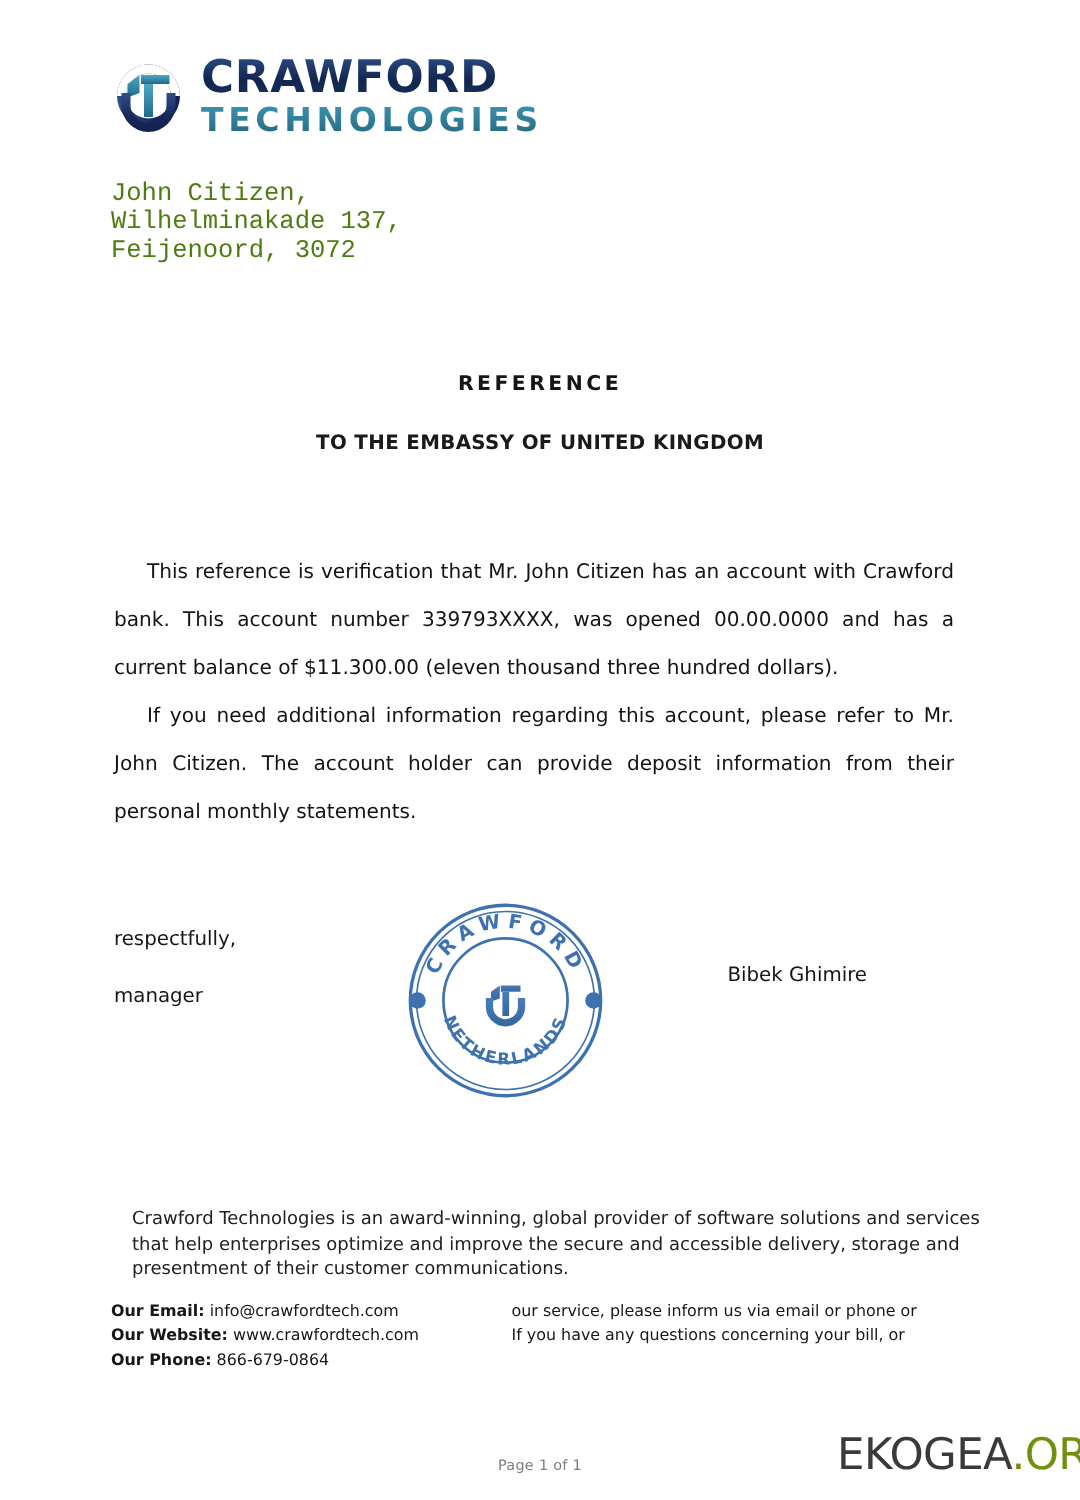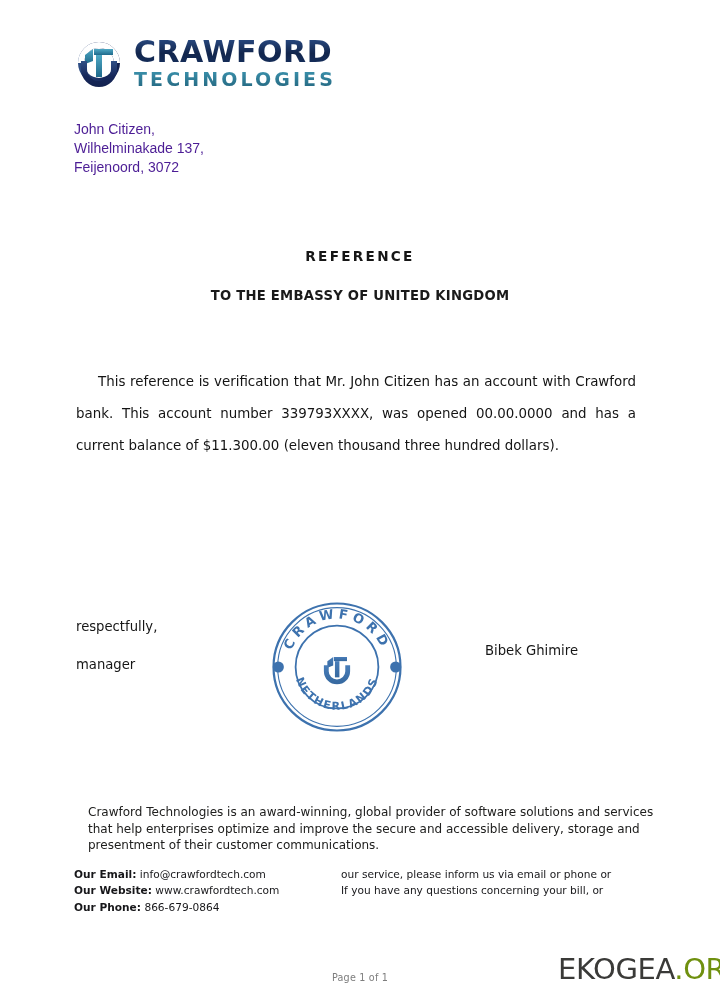--- a/index.html
+++ b/index.html
@@ -47,39 +47,39 @@
     letter-spacing: 0.5px;
     color: #17305e;
     background: linear-gradient(180deg,#2b4d86 0%, #12264d 55%, #16305f 100%);
     -webkit-background-clip: text;
     background-clip: text;
     -webkit-text-fill-color: transparent;
   }
   .logo-word-2 {
     font-family: "DejaVu Sans", sans-serif;
     font-weight: bold;
-    font-size: 19px;
+    font-size: 22px;
     letter-spacing: 3.1px;
     color: #2f7f9e;
     margin-top: 3px;
     background: linear-gradient(180deg,#3b92ad 0%, #24667f 100%);
     -webkit-background-clip: text;
     background-clip: text;
     -webkit-text-fill-color: transparent;
   }
 
   
   .address {
     position: absolute;
     left: 74px;
     top: 120px;
-    font-size: 14px;
+    font-size: 17px;
     line-height: 19px;
-    color: #4c1d95;
-    font-family: Liberation Sans, sans-serif;
+    color: #4d7c0f;
+    font-family: Liberation Mono, monospace;
   }
   .address div { white-space: pre; }
 
   
   .ref-title {
     position: absolute;
     left: 0; right: 0;
     top: 248px;
     text-align: center;
     font-size: 13.6px;
@@ -232,20 +232,21 @@
     <div>John Citizen,</div>
     <div>Wilhelminakade 137,</div>
     <div>Feijenoord, 3072</div>
   </div>
 
   <div class="ref-title">REFERENCE</div>
   <div class="ref-sub">TO THE EMBASSY OF UNITED KINGDOM</div>
 
   <div class="body-copy">
     <p>This reference is verification that Mr. John Citizen has an account with Crawford bank. This account number 339793XXXX, was opened 00.00.0000 and has a current balance of $11.300.00 (eleven thousand three hundred dollars).</p>
+    <p>If you need additional information regarding this account, please refer to Mr. John Citizen. The account holder can provide deposit information from their personal monthly statements.</p>
   </div>
 
   <div class="sig-left">
     <div>respectfully,</div>
     <div>manager</div>
   </div>
   <div class="sig-right">Bibek Ghimire</div>
 
   <div class="stamp">
     <svg viewBox="0 0 200 200" xmlns="http://www.w3.org/2000/svg">

